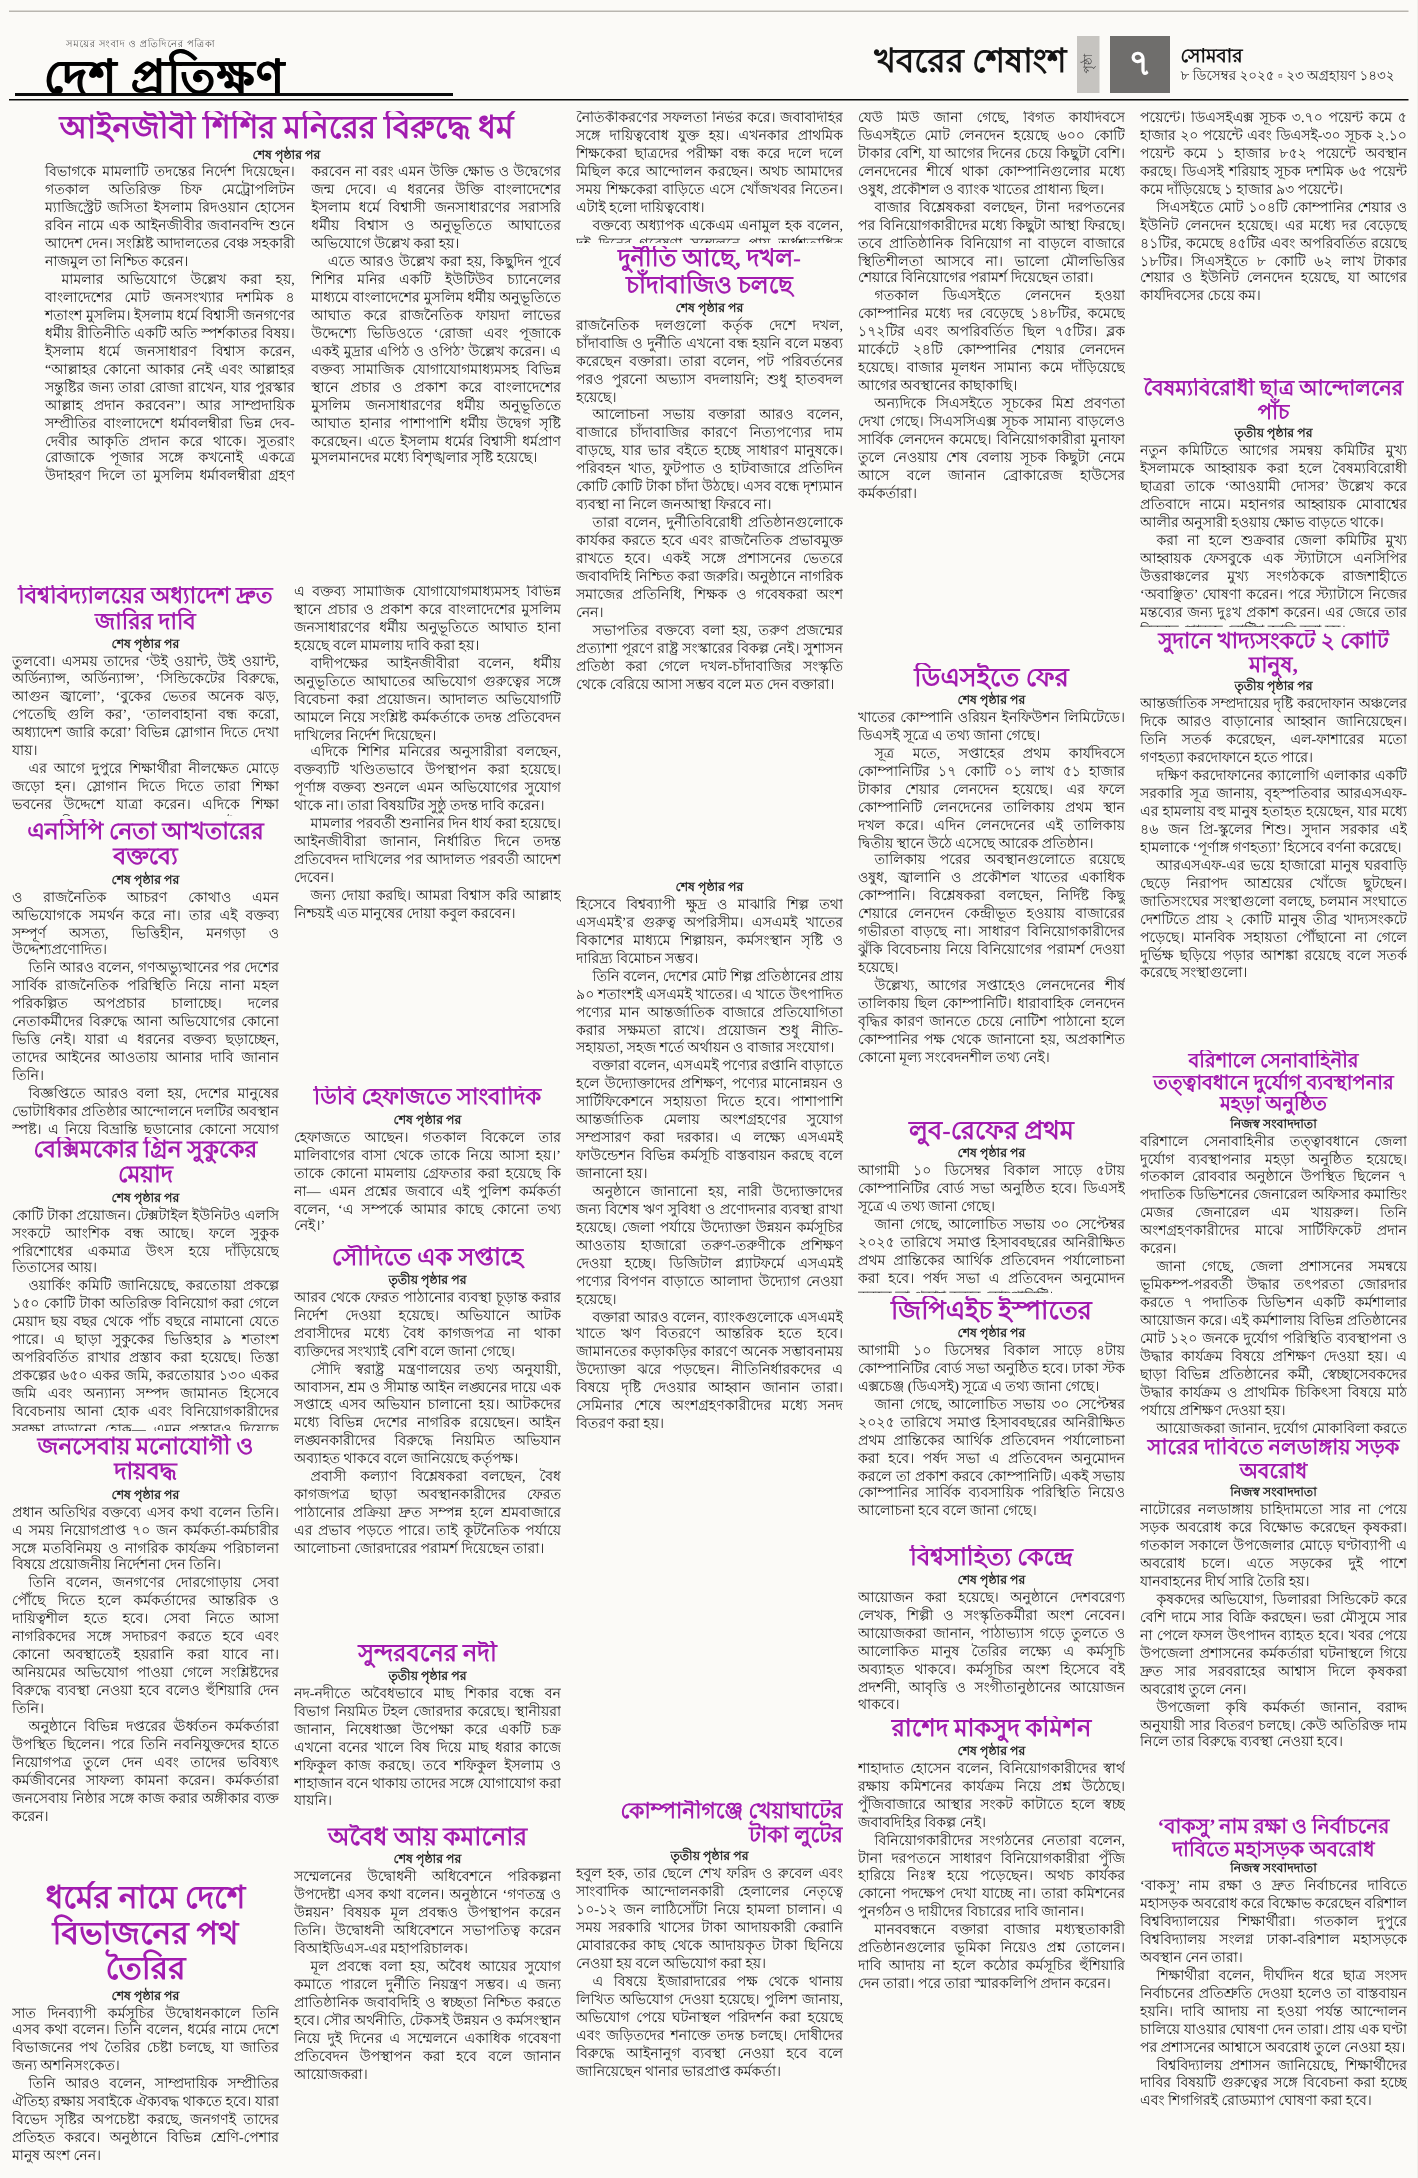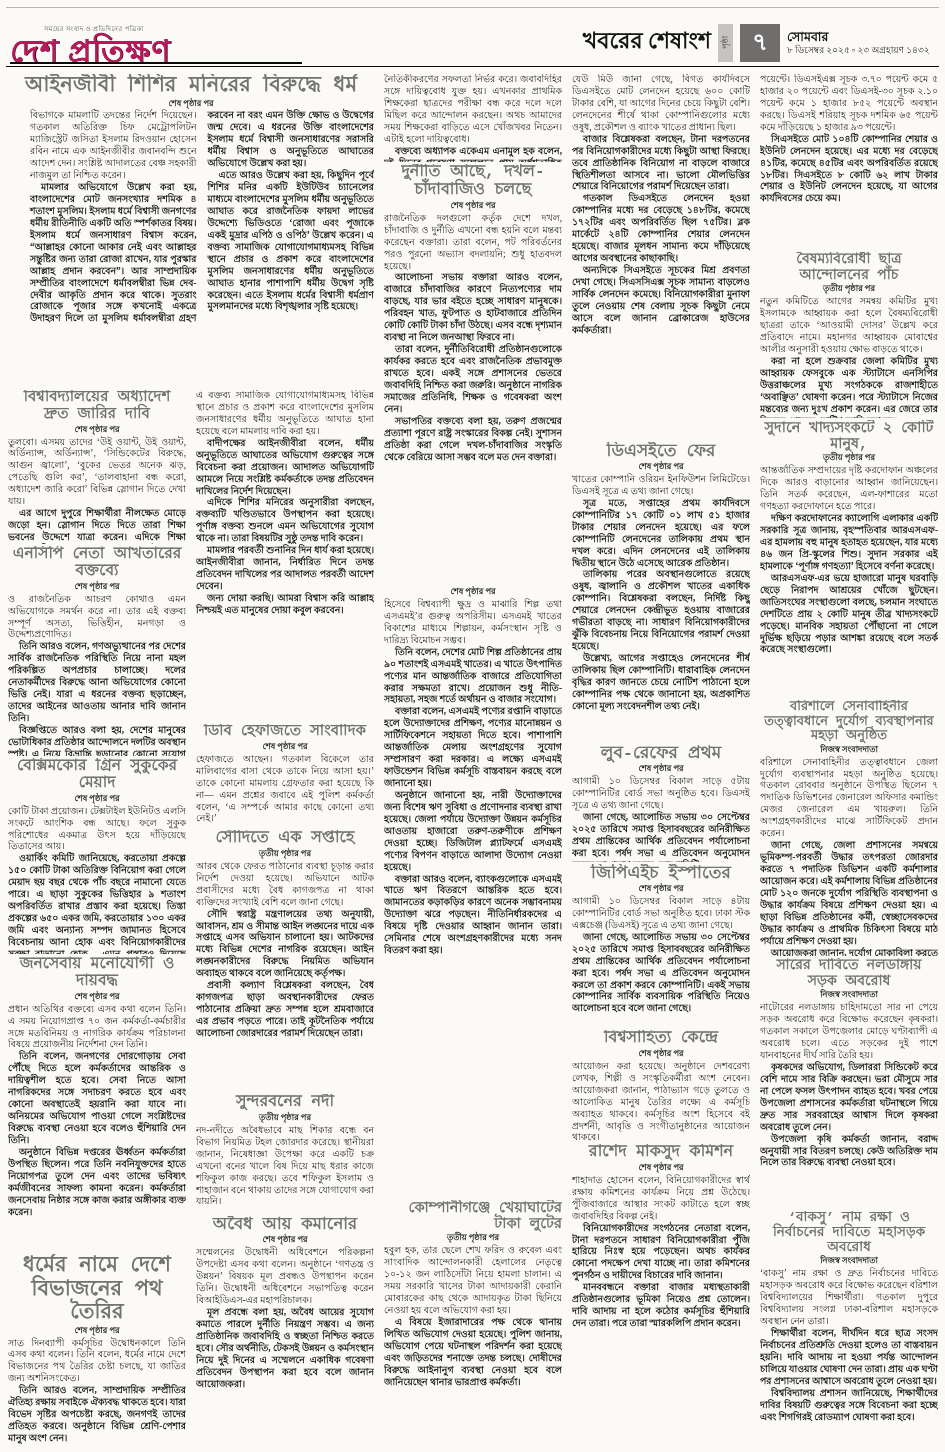--- a/index.html
+++ b/index.html
@@ -7,23 +7,23 @@
     position:relative;width:945px;height:1452px;margin:0 auto;
     background:#fbfaf7;color:#141414;overflow:hidden;
     font-family:"Liberation Serif","DejaVu Serif",serif;
   }
   
   .topline{position:absolute;left:6px;right:6px;top:7px;border-top:1px solid #b9b6b0;}
   header{position:absolute;left:0;top:0;width:945px;height:66px;}
   .m-left{position:absolute;left:10px;top:24px;width:300px;}
   .tagline{font-size:6.5px;color:#555;letter-spacing:.5px;margin:0 0 1px 34px;}
   .logo{
-    font-size:31px;font-weight:800;line-height:1;color:#be185d;
+    font-size:31px;font-weight:800;line-height:1;color:#000000;
     font-family:"Liberation Serif","DejaVu Serif",serif;
-    text-shadow:.6px 0 0 #0b0b0b;letter-spacing:1px;white-space:nowrap;
+    text-shadow:.6px 0 0 #0b0b0b;letter-spacing:1px;white-space:nowrap;margin-left:19px;
   }
   .logo-rule{position:absolute;left:10px;top:62px;width:292px;border-top:2.2px solid #0b0b0b;}
   .m-right{position:absolute;right:8px;top:22px;height:42px;display:flex;align-items:center;gap:7px;}
   .section{font-size:22px;font-weight:700;white-space:nowrap;padding-bottom:4px;}
   .pagebox-label{
     width:15px;height:38px;background:#c6c4c0;color:#3c3c3c;font-size:8px;
     display:flex;align-items:center;justify-content:center;
     writing-mode:vertical-rl;transform:rotate(180deg);
   }
   .pagebox-num{
@@ -32,29 +32,29 @@
   }
   .daydate{display:flex;flex-direction:column;justify-content:center;gap:2px;min-width:150px;}
   .day{font-size:12.5px;font-weight:700;line-height:1;}
   .date{font-size:9px;color:#222;line-height:1;}
   .header-rule{position:absolute;left:6px;right:6px;top:66px;border-top:1.6px solid #0b0b0b;}
 
   
   .article{position:absolute;overflow:hidden;}
   .headline{
     margin:0 0 1px 0;text-align:center;font-weight:700;line-height:1.12;
-    color:#737373;letter-spacing:0;font-family:Liberation Mono, monospace;
+    color:#a21caf;letter-spacing:0;
   }
   .contlabel,.byline{
     text-align:center;font-size:8.3px;color:#2a2a2a;line-height:1.2;margin:1px 0 2px 0;
     font-weight:600;
   }
   .body{text-align:justify;font-size:9.4px;line-height:1.27;color:#1c1c1c;}
   .body p{margin:0;}
-  .body p + p{text-indent:11px;font-weight:bold;}
+  .body p + p{text-indent:11px;}
   .cols2{column-count:2;column-gap:11px;margin-left:22px;}
 </style>
 </head>
 <body>
 
 <div id="page">
   <div class="topline"></div>
 
   <header>
     <div class="m-left">

